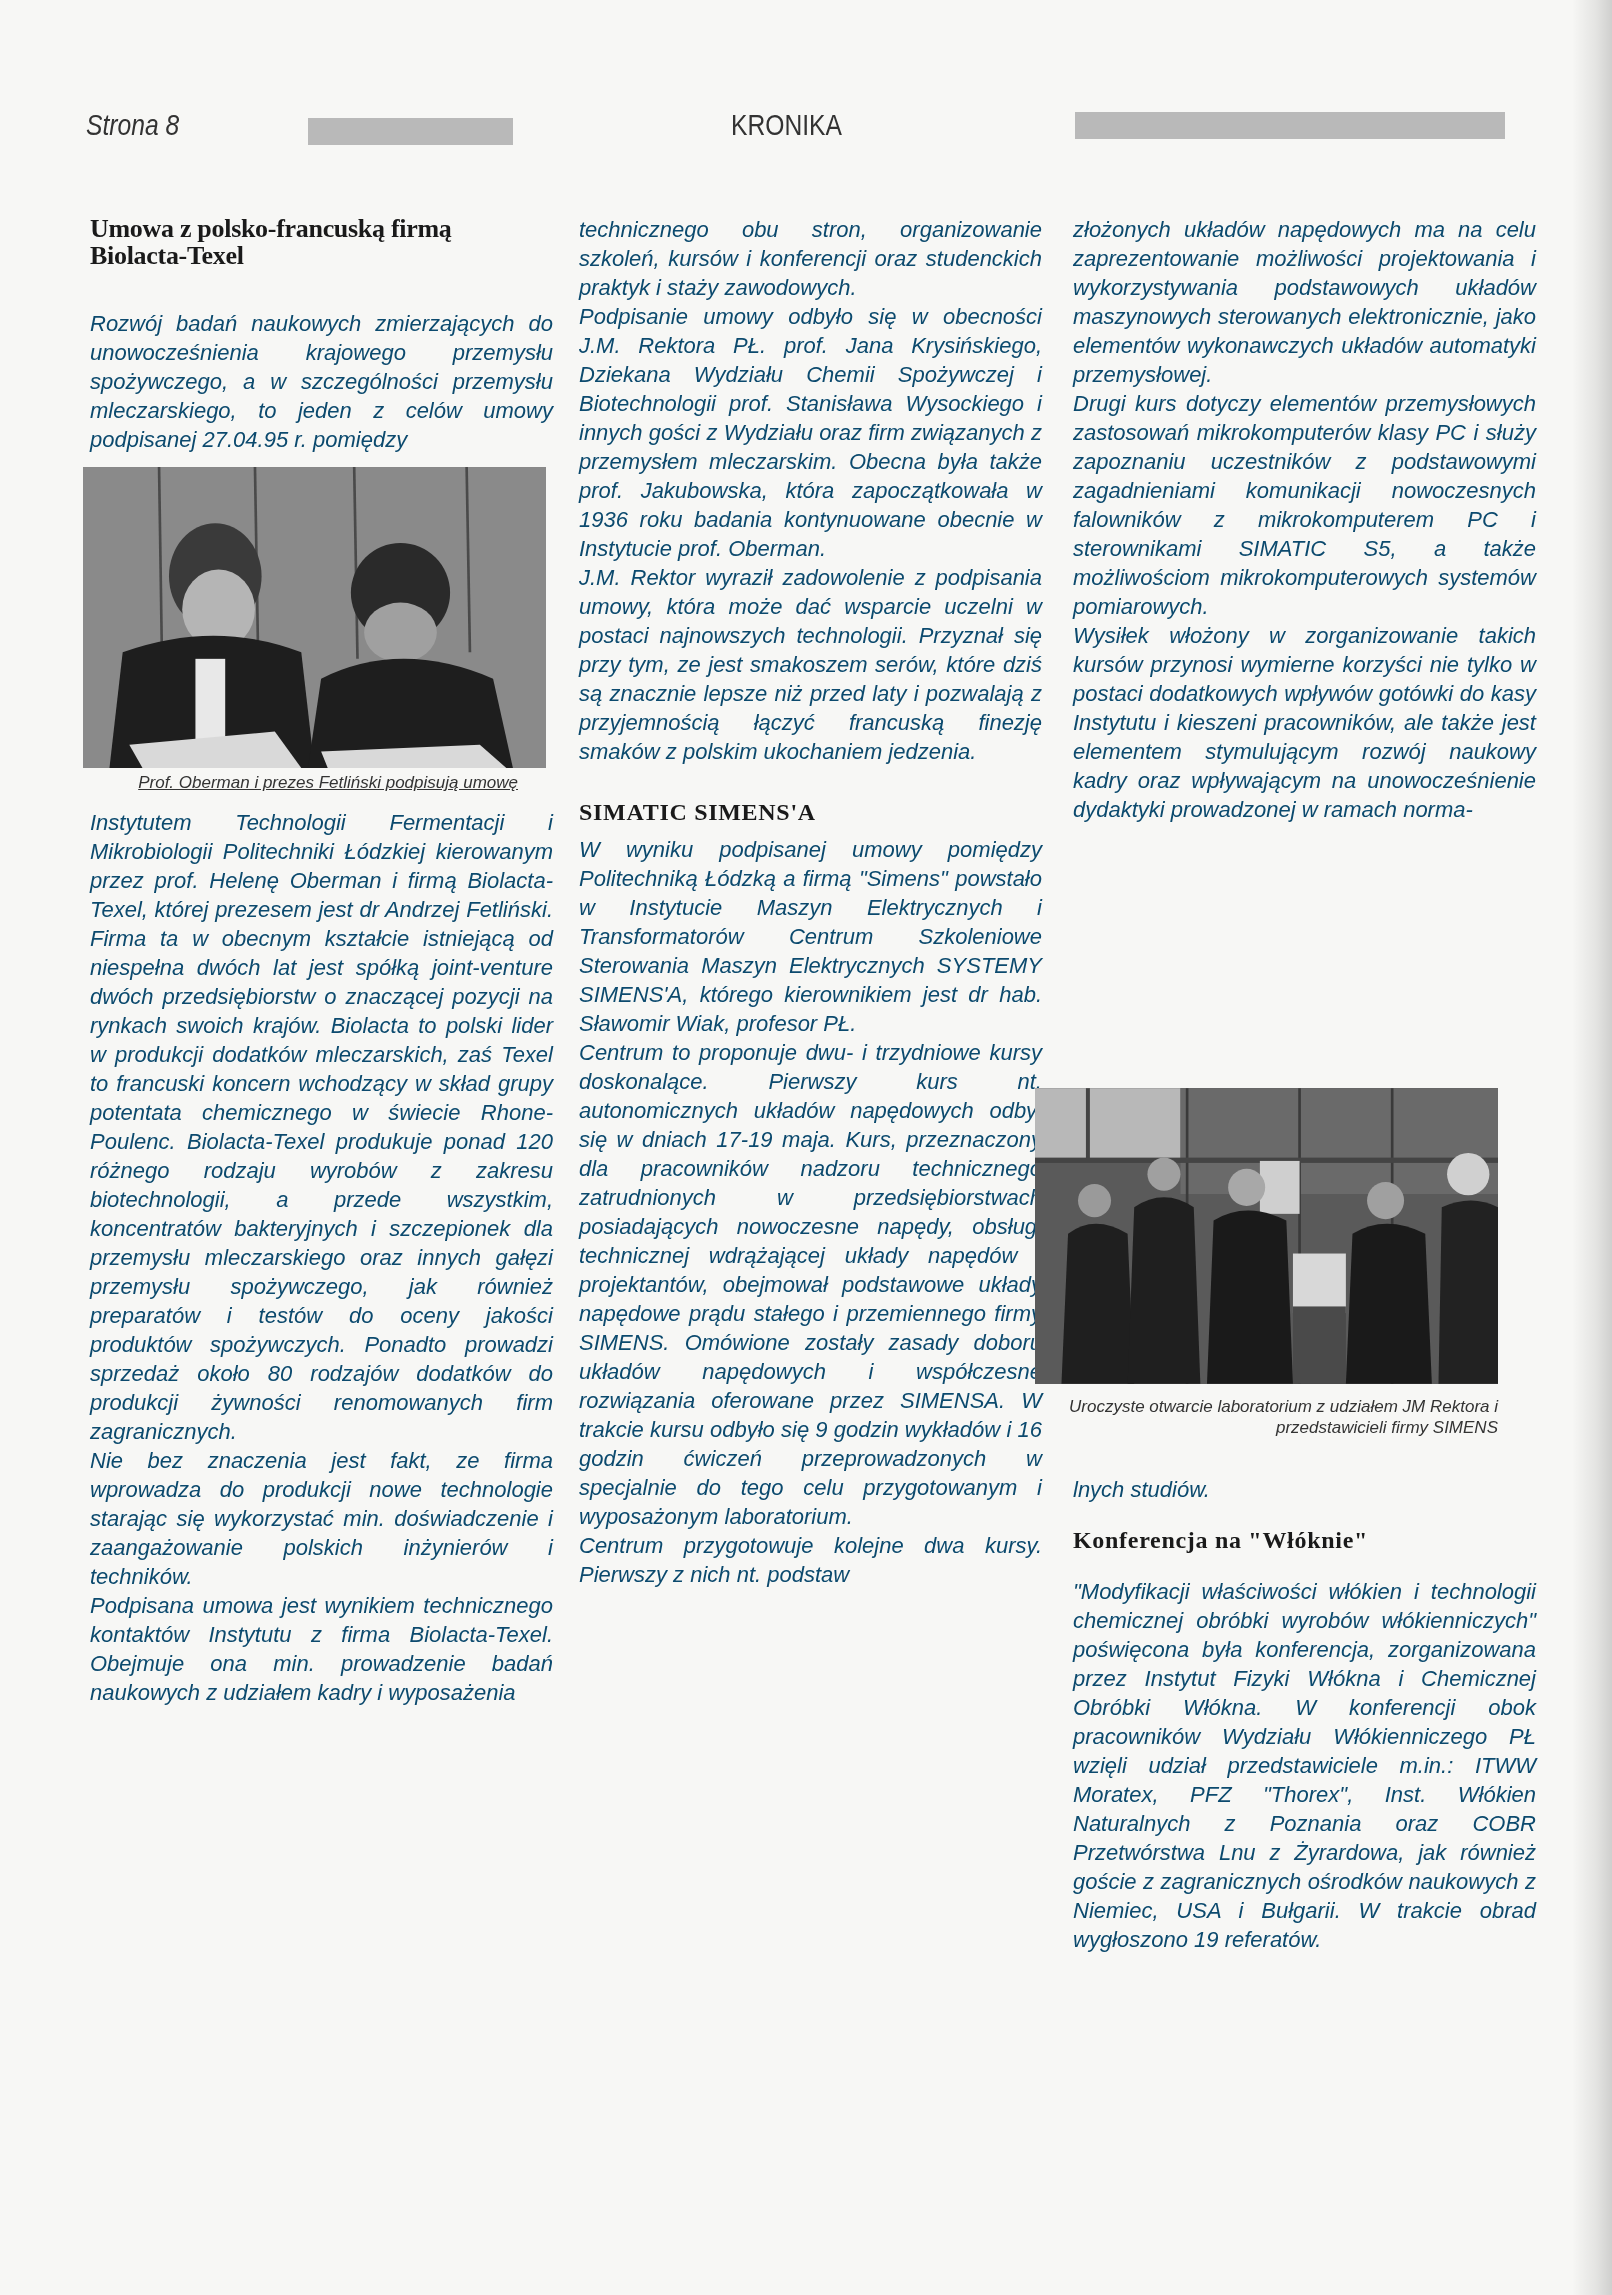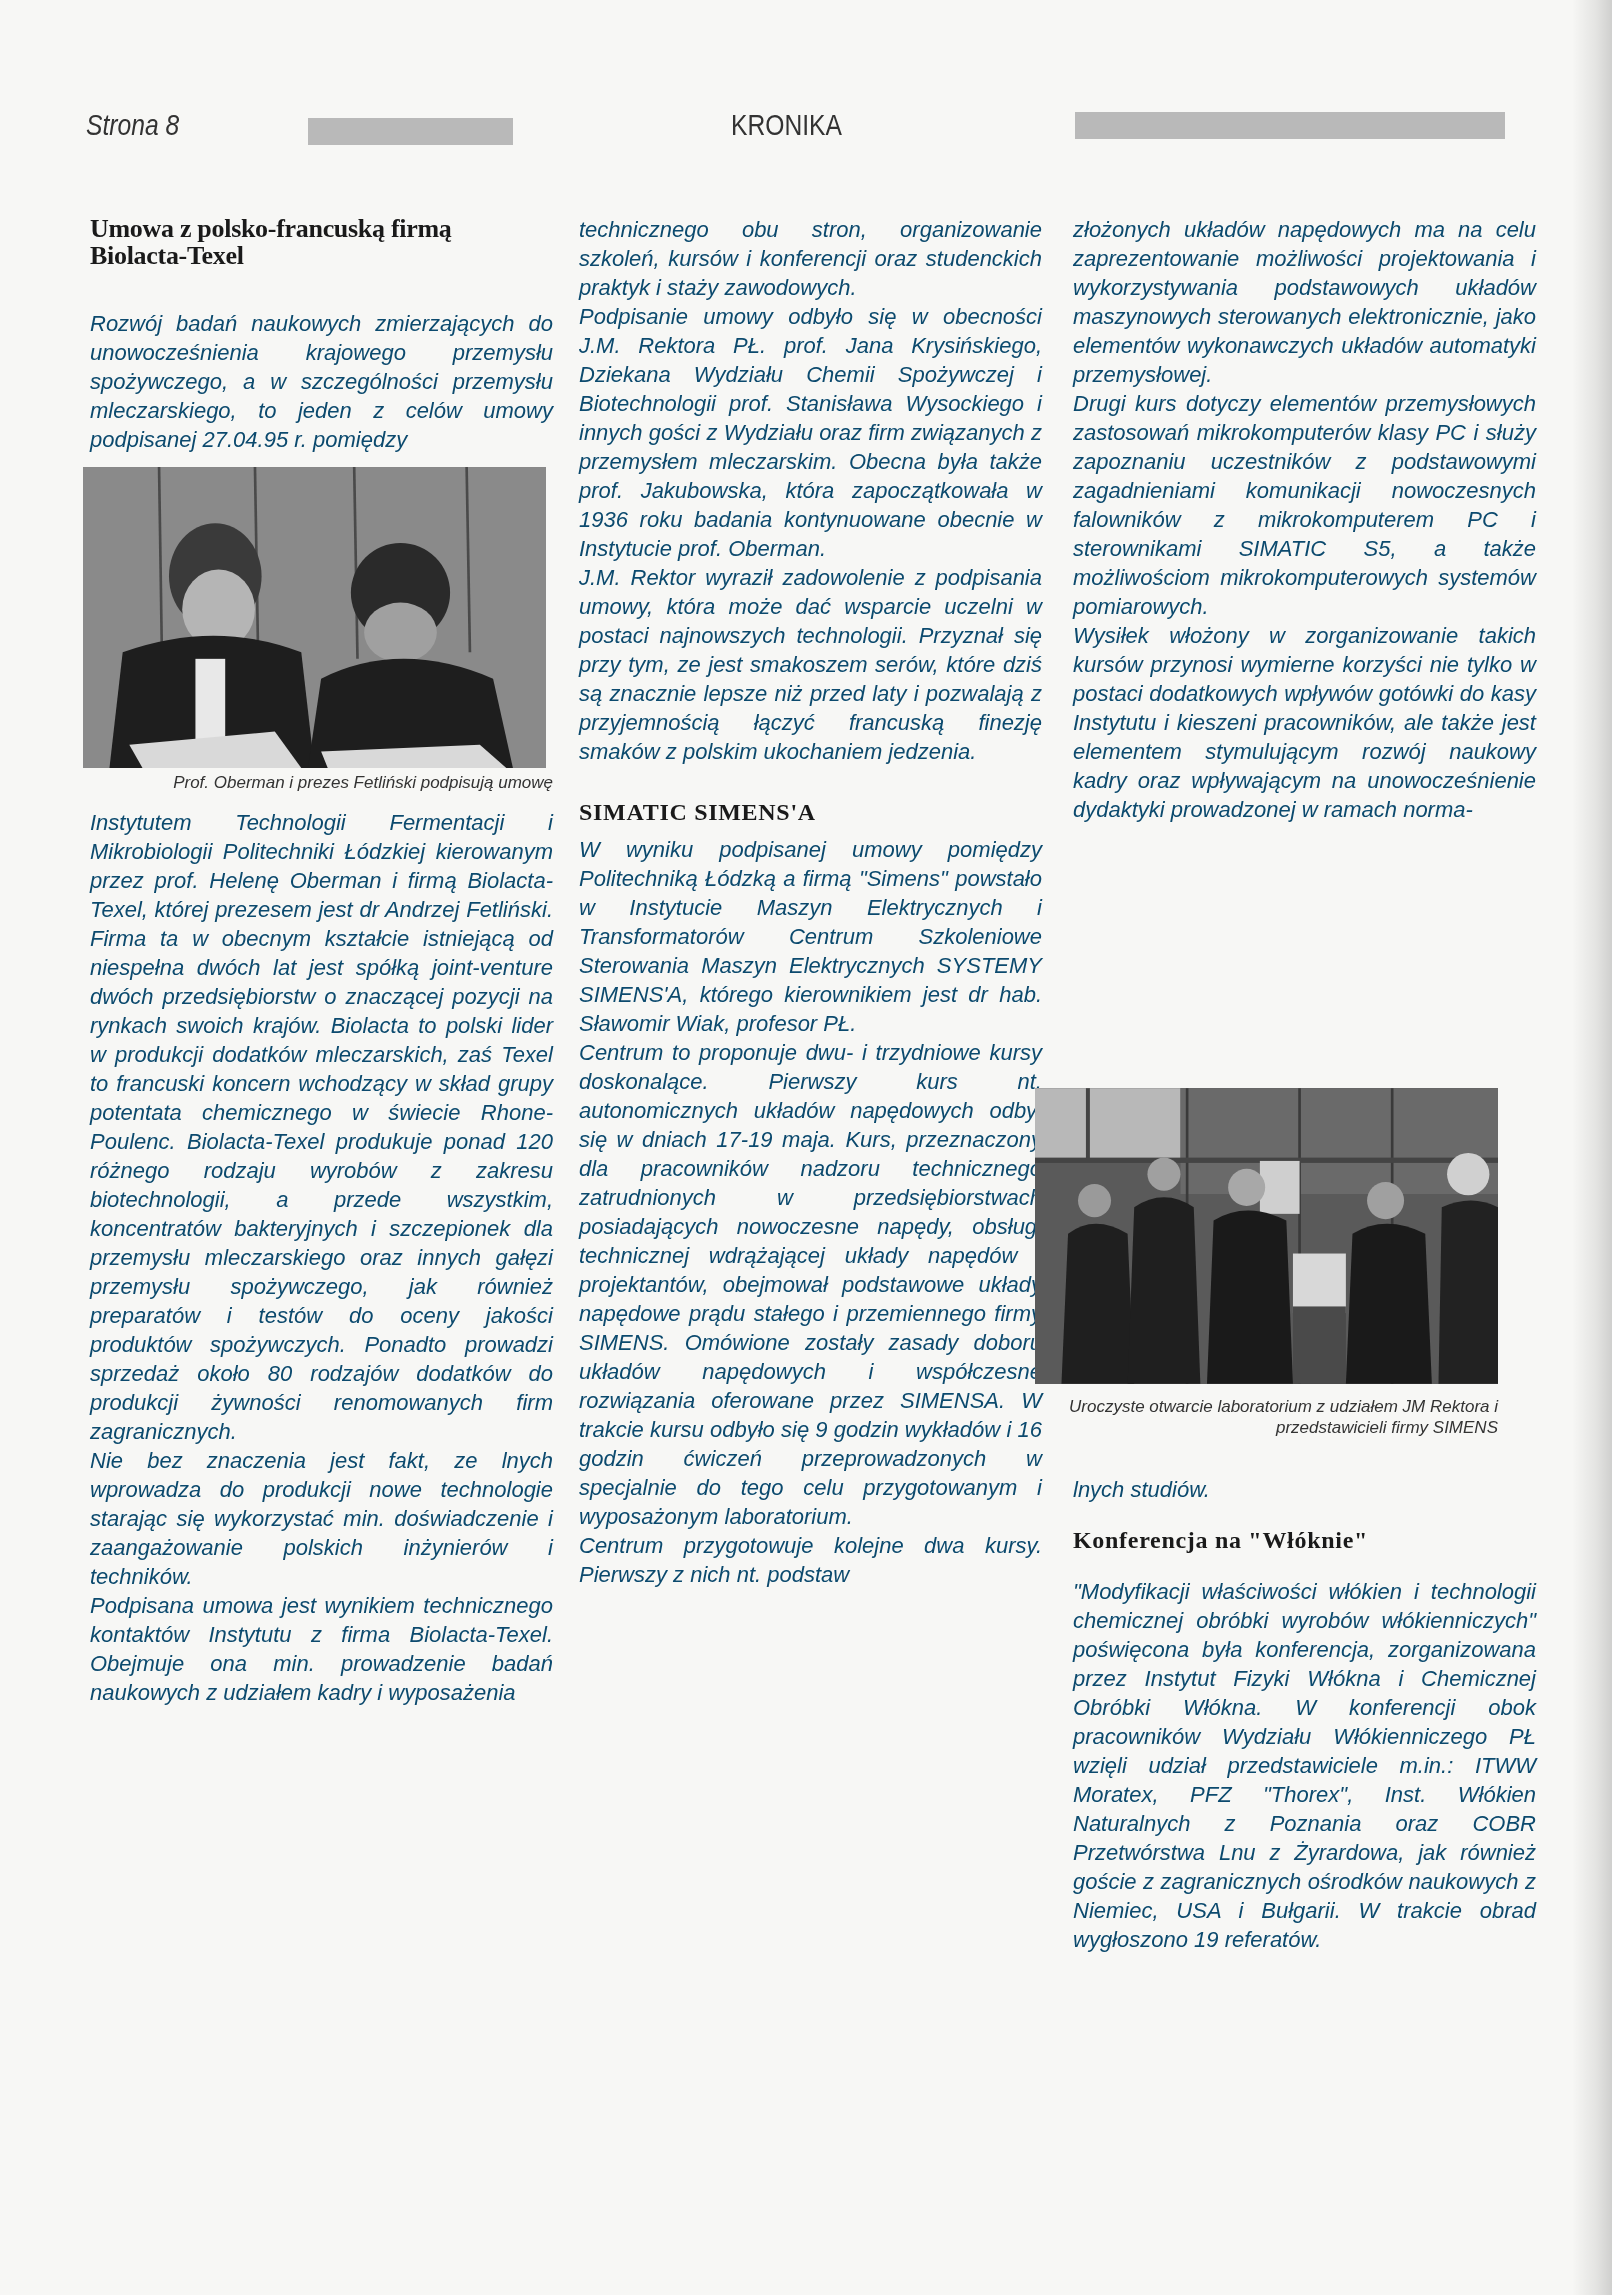--- a/index.html
+++ b/index.html
@@ -36,21 +36,21 @@
   }
   .body p { margin: 0; text-indent: 0; }
 
   .photo {
     position: relative; background: #6e6e6e; overflow: hidden;
   }
   .photo-1 { width: 463px; height: 301px; margin: 13.2px 0 0 -6.6px; }
   .photo-2 { position: absolute; left: 1035px; top: 1088px; width: 463px; height: 296px; }
 
   .caption { font-style: italic; font-size: 17px; line-height: 21px; color: #333; text-align: right; }
-  .caption-1 { margin: 4px 0 14.6px 0; text-align: right; padding-left: 13.2px; }
+  .caption-1 { margin: 4px 0 14.6px 0; text-align: center; padding-left: 13.2px; text-decoration: underline; }
   .caption-2 { position: absolute; left: 1035px; top: 1396px; width: 463px; }
 
   .col3-lower { position: absolute; left: 1073px; top: 1475px; width: 463px; }
 </style>
 </head>
 <body>
 
 <div class="page-shadow"></div>
 
 <div class="hdr-page">Strona 8</div>
@@ -77,21 +77,21 @@
       <ellipse cx="480" cy="190" rx="75" ry="75" fill="#2a2a2a"></ellipse>
       <ellipse cx="480" cy="250" rx="55" ry="45" fill="#a0a0a0"></ellipse>
       <path d="M340 455 L360 320 Q480 260 620 320 L650 455 Z" fill="#1e1e1e"></path>
       <polygon points="70,420 290,400 330,455 90,455" fill="#d9d9d9"></polygon>
       <polygon points="360,430 600,420 640,455 370,455" fill="#d9d9d9"></polygon>
     </svg>
   </div>
   <div class="caption caption-1">Prof. Oberman i prezes Fetliński podpisują umowę</div>
   <div class="body">
     <p>Instytutem Technologii Fermentacji i Mikrobiologii Politechniki Łódzkiej kierowanym przez prof. Helenę Oberman i firmą Biolacta-Texel, której prezesem jest dr Andrzej Fetliński. Firma ta w obecnym kształcie istniejącą od niespełna dwóch lat jest spółką joint-venture dwóch przedsiębiorstw o znaczącej pozycji na rynkach swoich krajów. Biolacta to polski lider w produkcji dodatków mleczarskich, zaś Texel to francuski koncern wchodzący w skład grupy potentata chemicznego w świecie Rhone-Poulenc. Biolacta-Texel produkuje ponad 120 różnego rodzaju wyrobów z zakresu biotechnologii, a przede wszystkim, koncentratów bakteryjnych i szczepionek dla przemysłu mleczarskiego oraz innych gałęzi przemysłu spożywczego, jak również preparatów i testów do oceny jakości produktów spożywczych. Ponadto prowadzi sprzedaż około 80 rodzajów dodatków do produkcji żywności renomowanych firm zagranicznych.</p>
-    <p>Nie bez znaczenia jest fakt, ze lnych wprowadza do produkcji nowe technologie starając się wykorzystać min. doświadczenie i zaangażowanie polskich inżynierów i techników.</p>
+    <p>Nie bez znaczenia jest fakt, ze firma wprowadza do produkcji nowe technologie starając się wykorzystać min. doświadczenie i zaangażowanie polskich inżynierów i techników.</p>
     <p>Podpisana umowa jest wynikiem technicznego kontaktów Instytutu z firma Biolacta-Texel. Obejmuje ona min. prowadzenie badań naukowych z udziałem kadry i wyposażenia</p>
   </div>
 </div>
 
 <div class="col col2">
   <div class="body">
     <p>technicznego obu stron, organizowanie szkoleń, kursów i konferencji oraz studenckich praktyk i staży zawodowych.</p>
     <p>Podpisanie umowy odbyło się w obecności J.M. Rektora PŁ. prof. Jana Krysińskiego, Dziekana Wydziału Chemii Spożywczej i Biotechnologii prof. Stanisława Wysockiego i innych gości z Wydziału oraz firm związanych z przemysłem mleczarskim. Obecna była także prof. Jakubowska, która zapoczątkowała w 1936 roku badania kontynuowane obecnie w Instytucie prof. Oberman.</p>
     <p>J.M. Rektor wyraził zadowolenie z podpisania umowy, która może dać wsparcie uczelni w postaci najnowszych technologii. Przyznał się przy tym, ze jest smakoszem serów, które dziś są znacznie lepsze niż przed laty i pozwalają z przyjemnością łączyć francuską finezję smaków z polskim ukochaniem jedzenia.</p>
   </div>

